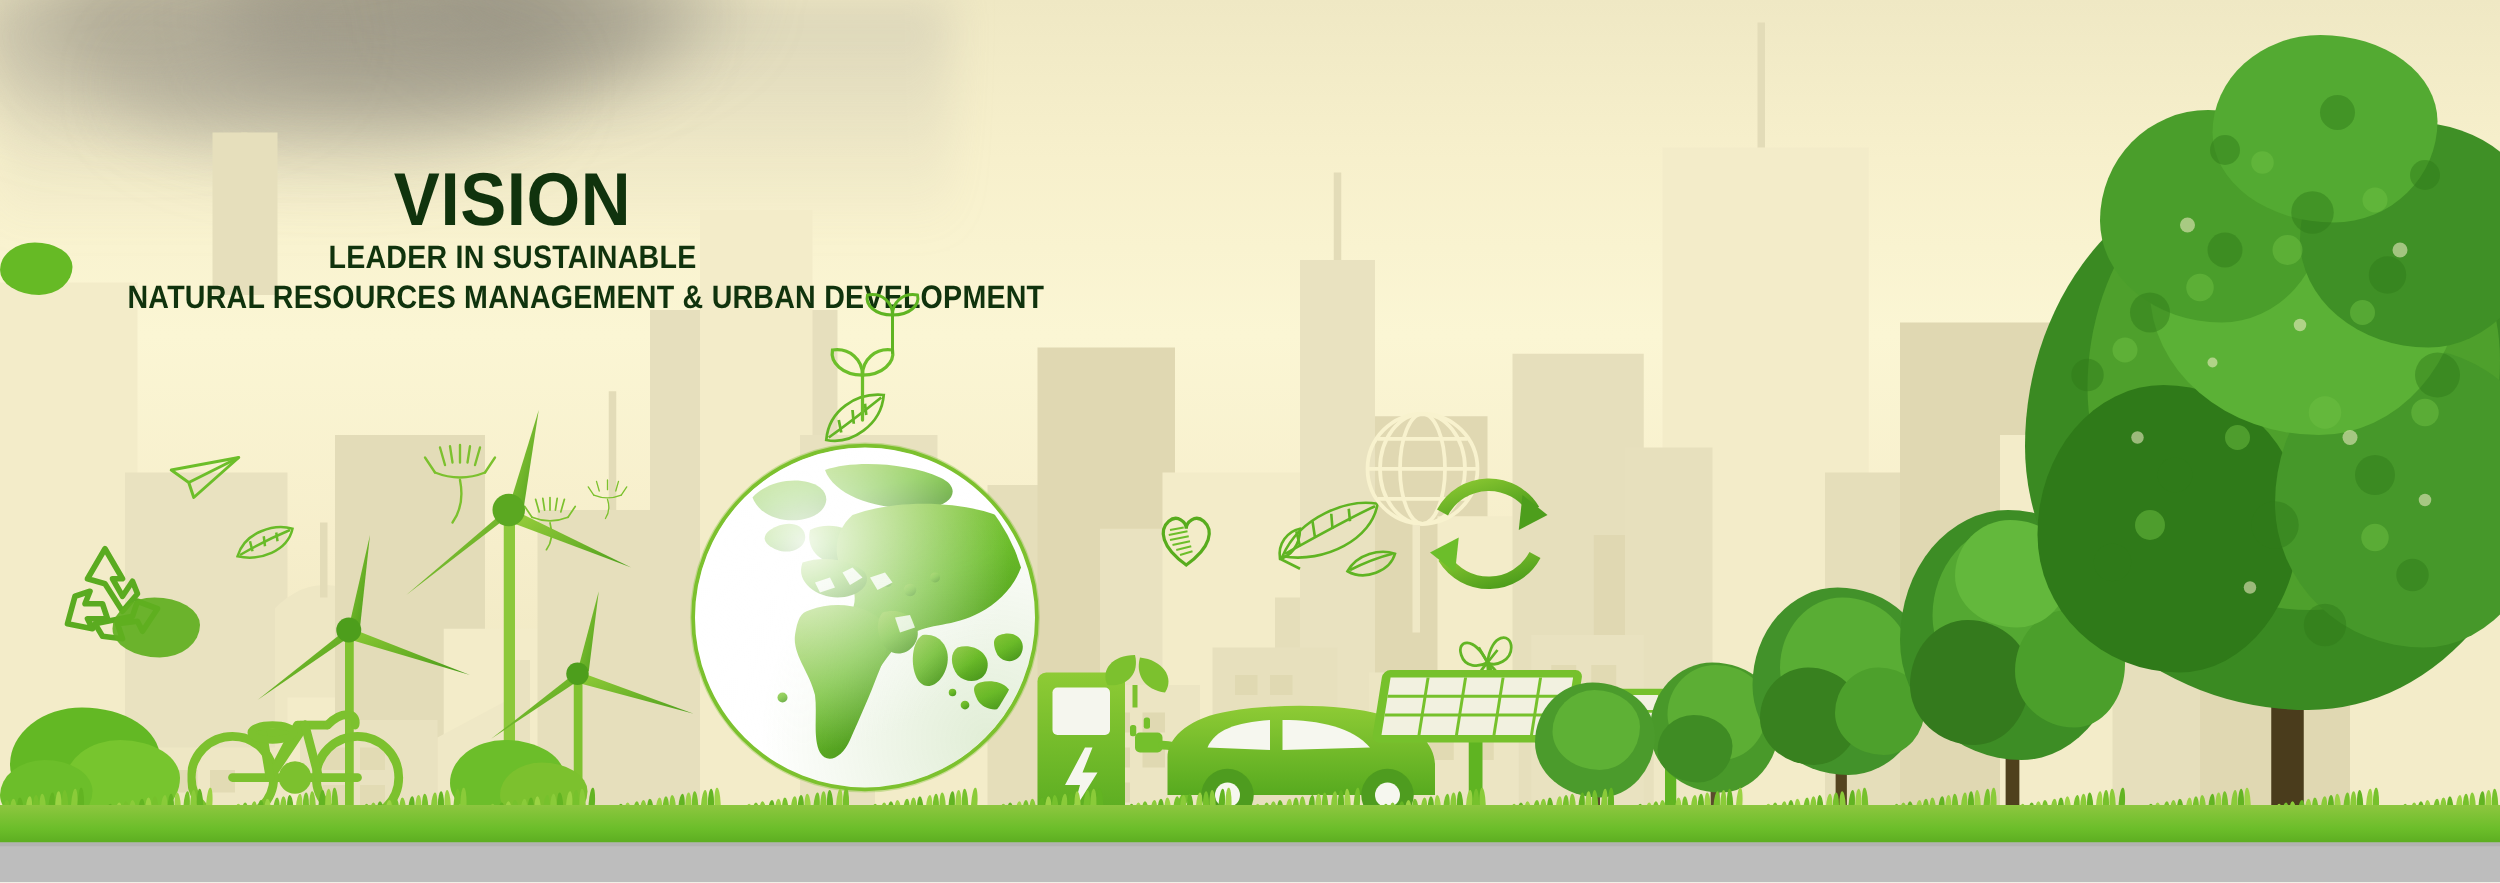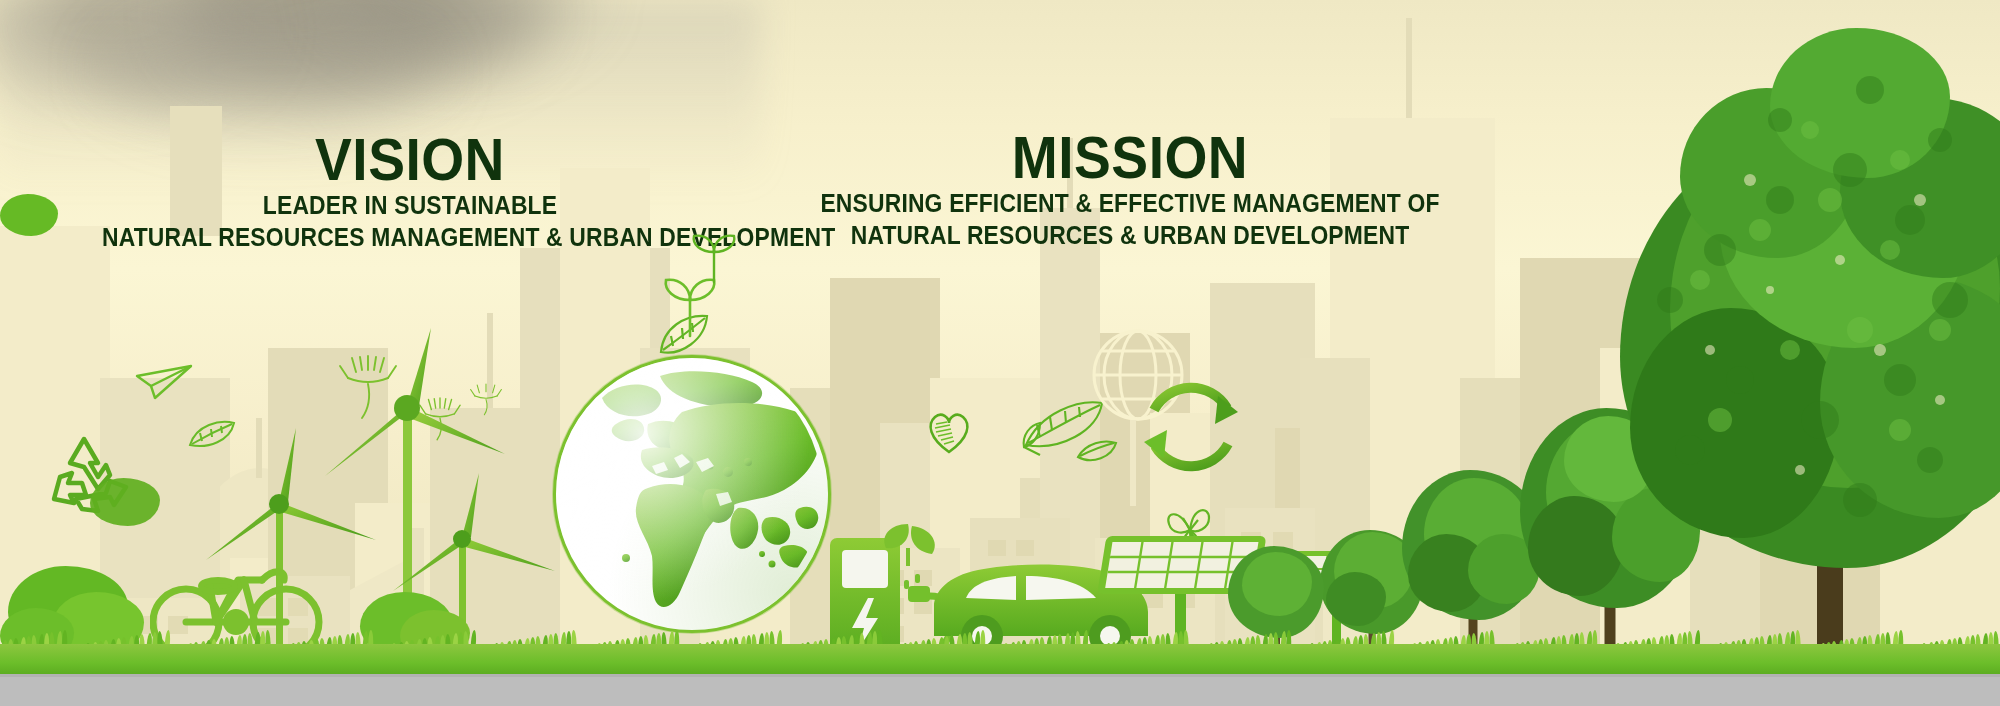--- a/index.html
+++ b/index.html
@@ -186,25 +186,20 @@
         <rect x="178" y="118" width="20" height="18"></rect>
     </g>
   </svg>
 
   <div class="block" id="vision-block">
     <div class="ttl">VISION</div>
     <div class="sub">LEADER IN SUSTAINABLE</div>
     <div class="sub">NATURAL RESOURCES MANAGEMENT &amp; URBAN DEVELOPMENT</div>
   </div>
 
-  <div class="block" id="mission-block">
-    <div class="ttl">MISSION</div>
-    <div class="sub">ENSURING EFFICIENT &amp; EFFECTIVE MANAGEMENT OF</div>
-    <div class="sub">NATURAL RESOURCES &amp; URBAN DEVELOPMENT</div>
-  </div>
 
   <svg class="ab" style="left:40px;top:425px;" width="92" height="100" viewBox="0 0 92 100">
     <g fill="none" stroke="#5aab20" stroke-width="4.5" stroke-linejoin="round">
       <path d="M30 38 L44 14 L58 38 L50 38 L58 52 L66 40 L70 50 L58 64 L44 42 Z"></path>
       <path d="M20 52 L14 74 L34 78 L30 70 L46 70 L42 58 L28 58 L32 48 Z"></path>
       <path d="M70 56 L86 62 L74 80 L70 72 L54 74 L58 86 L42 84 L36 74 L66 68 Z"></path>
     </g>
   </svg>
 
   <svg class="ab" style="left:135px;top:362px;" width="60" height="40" viewBox="0 0 60 40">

